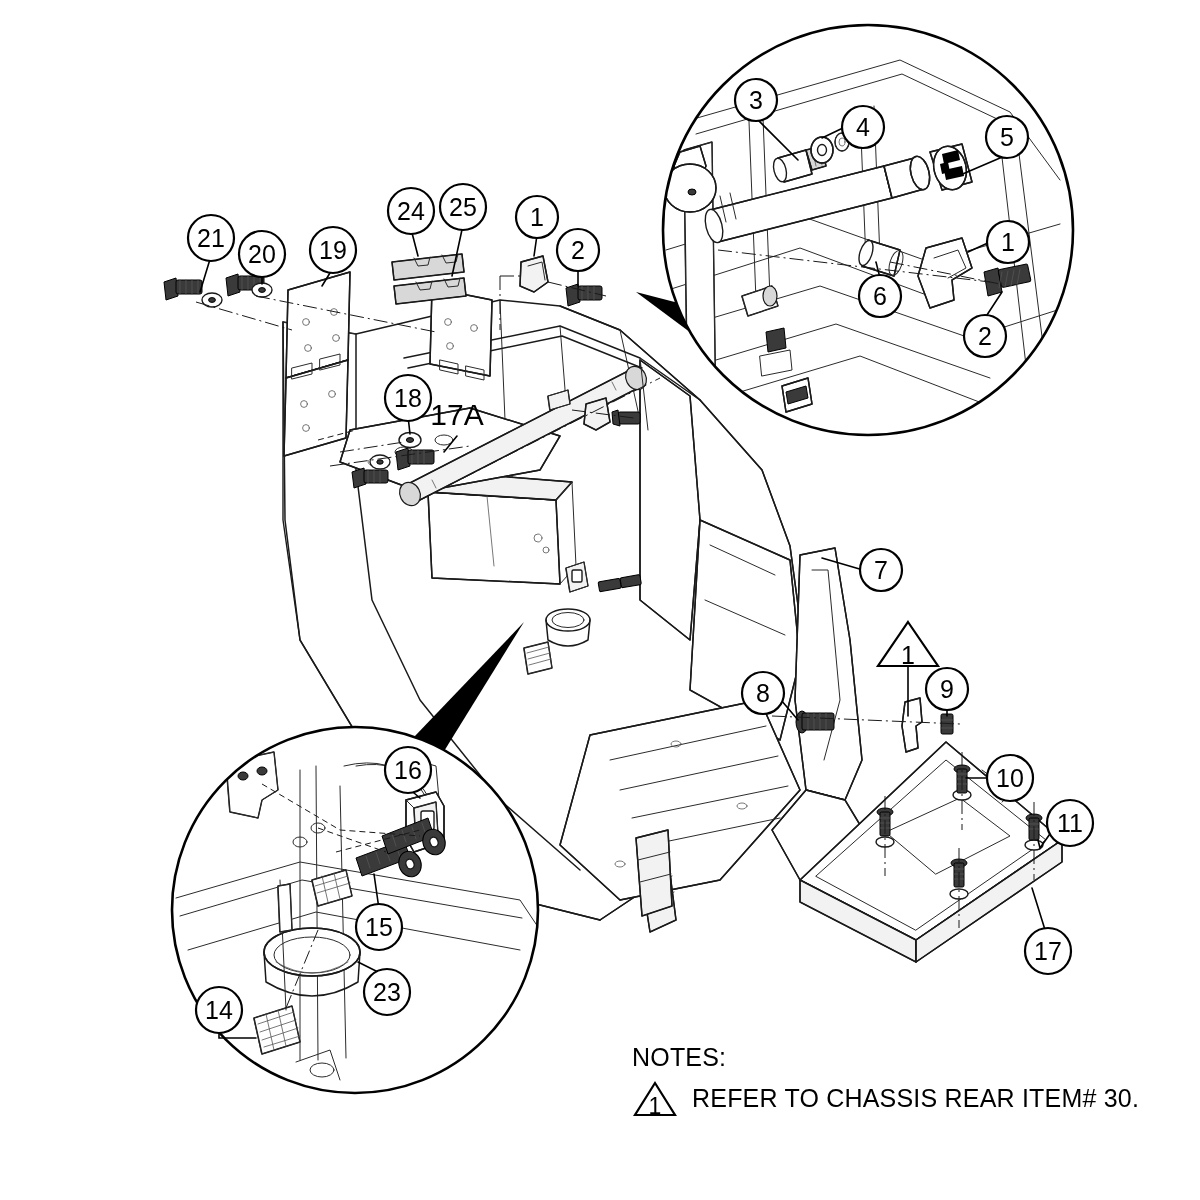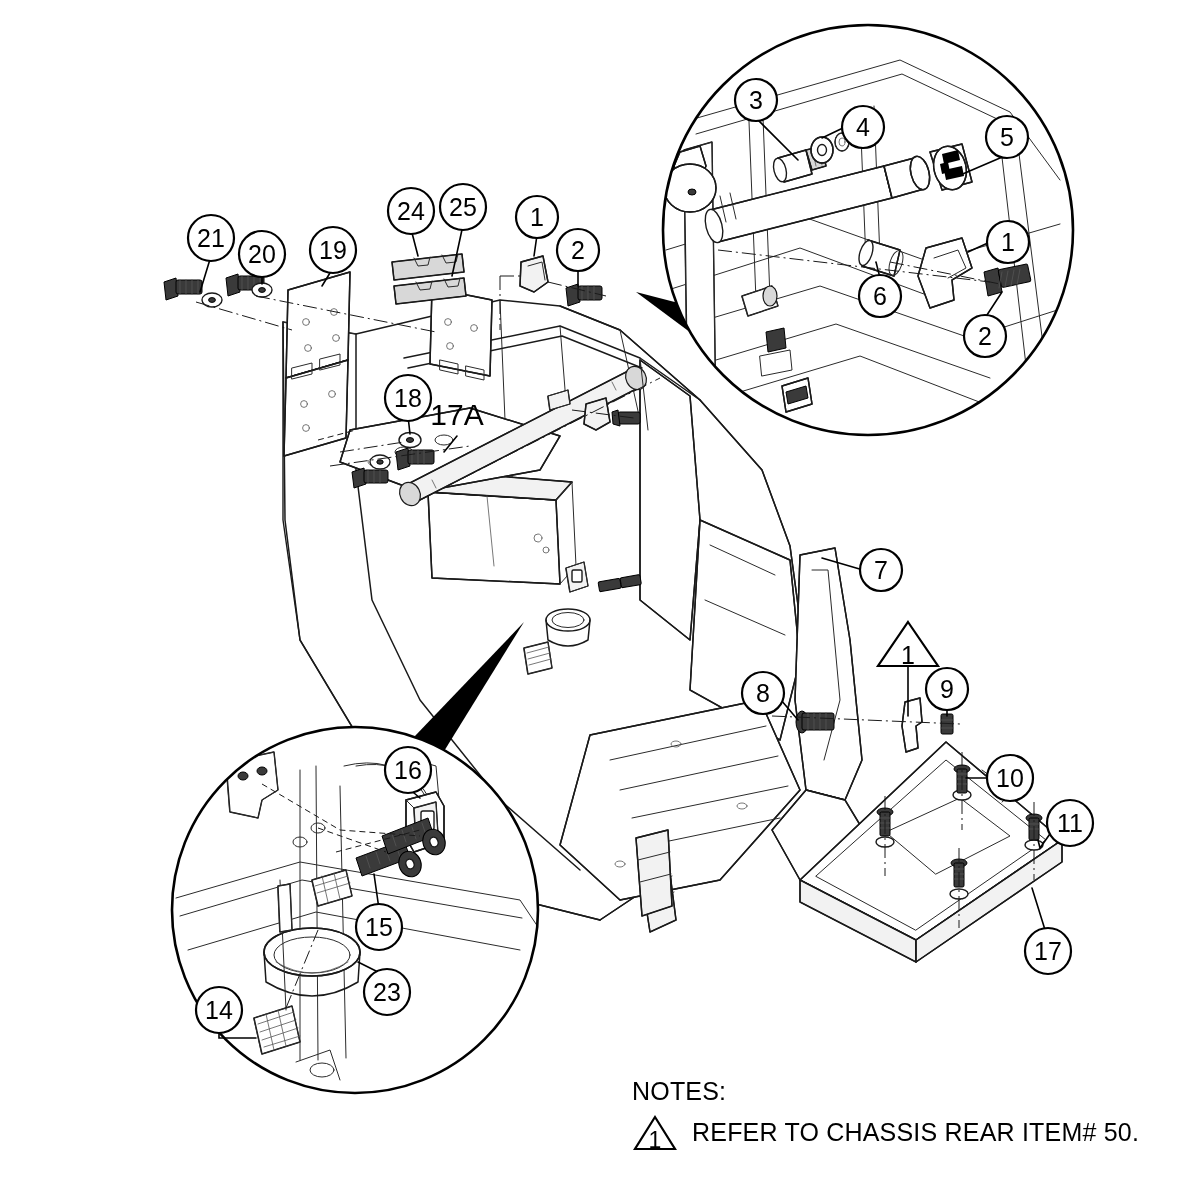--- a/index.html
+++ b/index.html
@@ -28,21 +28,21 @@
 
   
   .bub-c     {fill:#ffffff;stroke:#000;stroke-width:2.2;}
   .bub-t     {font-family:"Liberation Sans", sans-serif;font-size:25px;fill:#000;
               text-anchor:middle;dominant-baseline:central;}
   .bub-t-sm  {font-size:23px;}
   .tri-s     {fill:#ffffff;stroke:#000;stroke-width:2.2;stroke-linejoin:miter;}
   .plain-t   {font-family:"Liberation Sans", sans-serif;font-size:30px;fill:#000;text-anchor:middle;}
 
   
-  #notes{position:absolute;left:632px;top:1078px;width:520px;}
+  #notes{position:absolute;left:632px;top:1044px;width:520px;}
   .notes-head{font-size:25px;letter-spacing:.2px;line-height:1.1;margin:0 0 8px 0;}
   .notes-row{display:flex;align-items:center;gap:14px;}
   .notes-tri{flex:0 0 auto;}
   .notes-text{font-size:25px;letter-spacing:.2px;white-space:nowrap;}
 </style>
 </head>
 <body>
 
 <div id="stage">
 
@@ -671,17 +671,17 @@
 
 </svg>
 
 <div id="notes">
   <div class="notes-head">NOTES:</div>
   <div class="notes-row">
     <svg class="notes-tri" width="46" height="38" viewBox="0 0 46 38">
       <polygon class="tri-s" points="23,3 43,35 3,35"></polygon>
       <text class="bub-t bub-t-sm" x="23" y="26">1</text>
     </svg>
-    <div class="notes-text">REFER TO CHASSIS REAR ITEM# 50.</div>
+    <div class="notes-text">REFER TO CHASSIS REAR ITEM# 30.</div>
   </div>
 </div>
 
 </div>
 
 </body></html>

